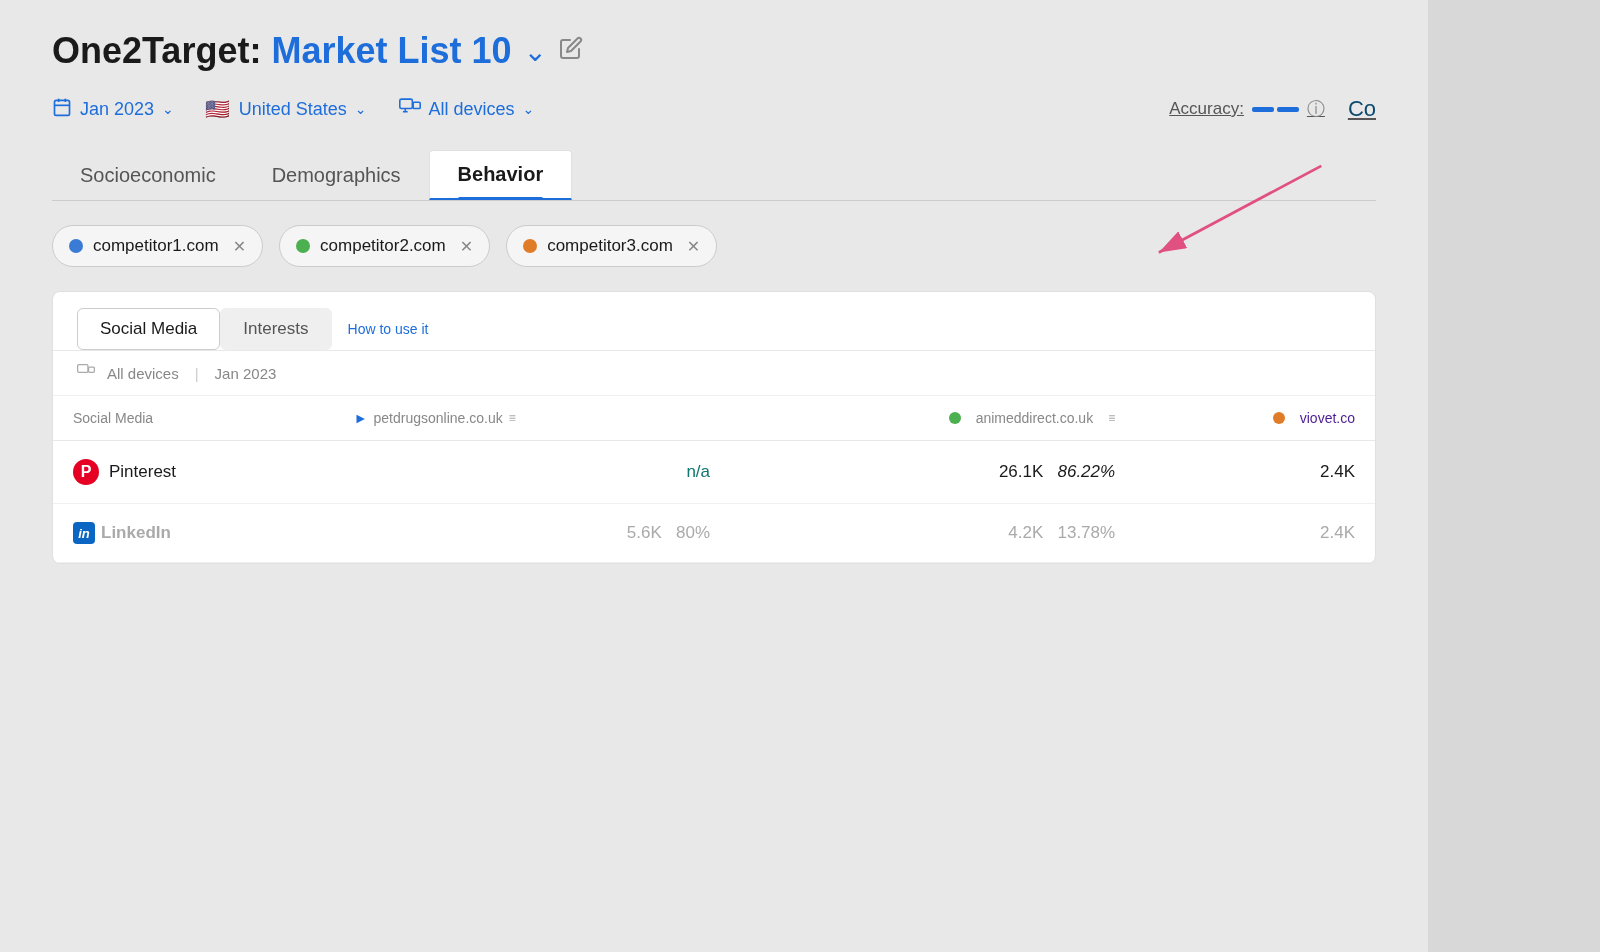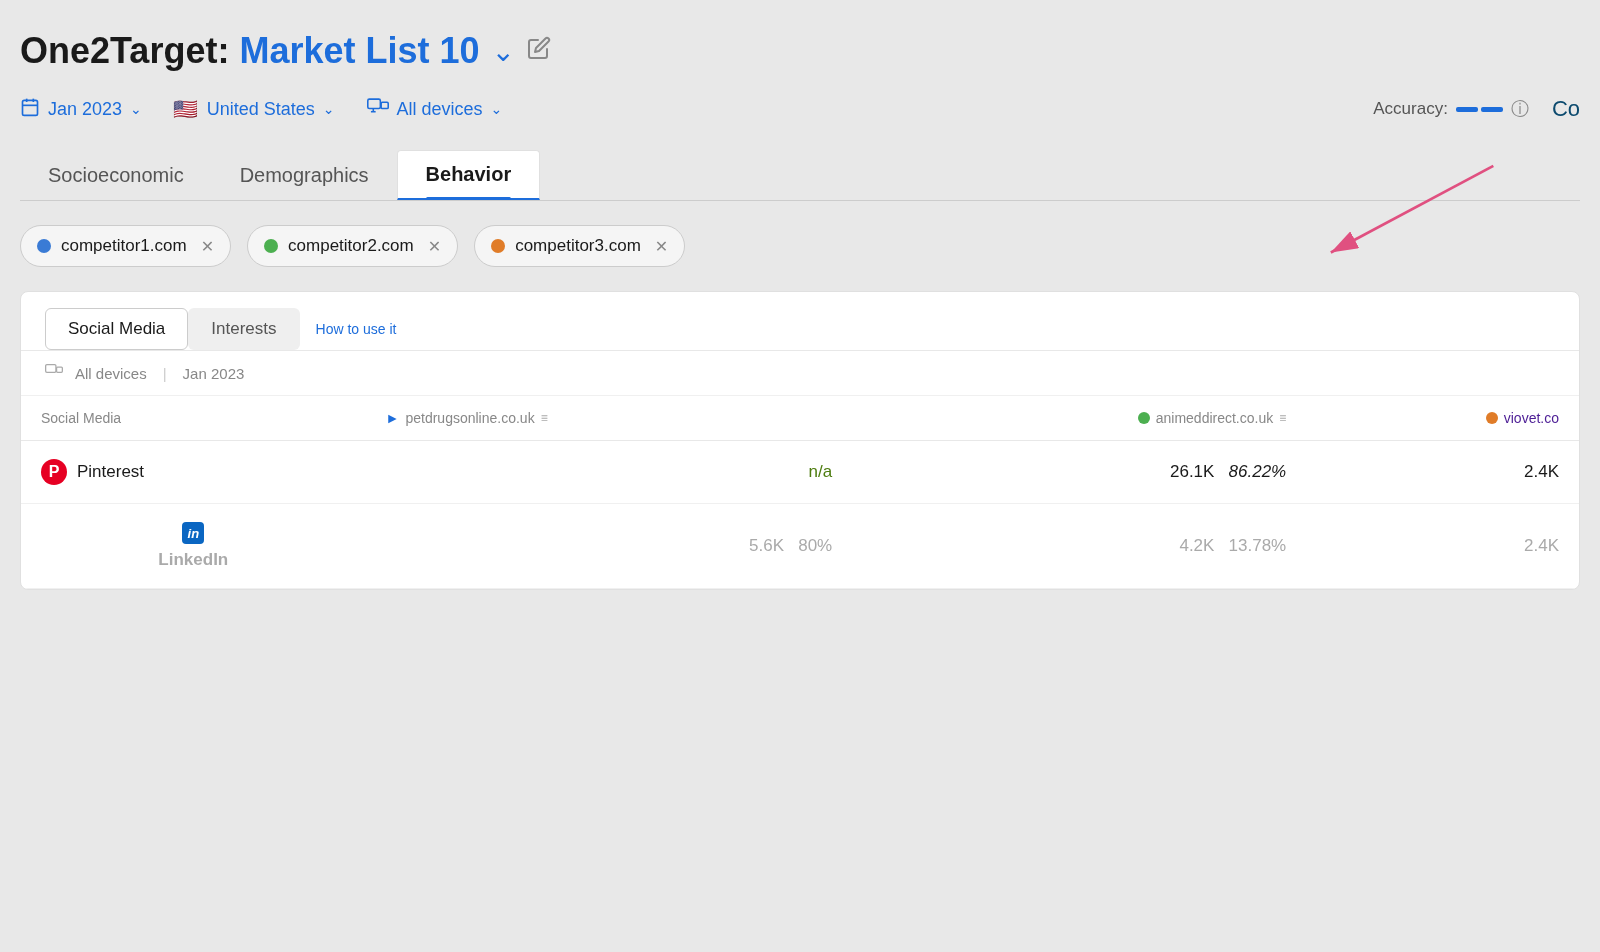--- a/index.html
+++ b/index.html
@@ -7,23 +7,23 @@
       font-family: -apple-system, BlinkMacSystemFont, 'Segoe UI', sans-serif;
       background: #d8d8d8;
       width: 1600px;
       min-height: 952px;
       overflow: hidden;
       position: relative;
     }
 
     .page-wrapper {
       background: #e8e8e8;
-      width: 1600px;
+      width: 1428px;
       min-height: 952px;
-      padding: 30px 20px;
+      padding: 30px 52px;
       position: relative;
     }
 
     
     .page-title {
       display: flex;
       align-items: center;
       gap: 12px;
       margin-bottom: 24px;
     }
@@ -75,20 +75,21 @@
       font-size: 18px;
       color: #1d6ddb;
     }
     .accuracy-section {
       display: flex;
       align-items: center;
       gap: 8px;
       color: #555;
       font-size: 17px;
       margin-left: auto;
+      text-decoration: underline;
     }
     .accuracy-bar {
       display: flex;
       gap: 3px;
     }
     .accuracy-bar span {
       display: inline-block;
       width: 22px;
       height: 5px;
       background: #1d6ddb;
@@ -290,46 +291,45 @@
       font-size: 16px;
       font-weight: 700;
     }
     .linkedin-icon {
       display: flex;
       align-items: center;
       gap: 6px;
       color: #0a66c2;
       font-size: 17px;
       font-weight: 600;
-      flex-direction: column;
     }
     .linkedin-logo {
       width: 22px;
       height: 22px;
       background: #0a66c2;
       border-radius: 4px;
       display: flex;
       align-items: center;
       justify-content: center;
       color: white;
       font-size: 13px;
       font-style: italic;
       font-weight: 700;
     }
-    .na-value { color: #4d7c0f; }
+    .na-value { color: #0f766e; }
     .percent-value { color: #1a1a1a; font-style: italic; }
     .faded-row td { color: #aaa; }
     .faded-row .linkedin-icon { color: #aaa; }
 
     
     .header-with-dot {
       display: flex;
       align-items: center;
       justify-content: flex-end;
-      gap: 6px;
+      gap: 15px;
     }
     .header-dot {
       width: 12px;
       height: 12px;
       border-radius: 50%;
       display: inline-block;
     }
     .sort-icon {
       font-size: 12px;
       color: #aaa;

